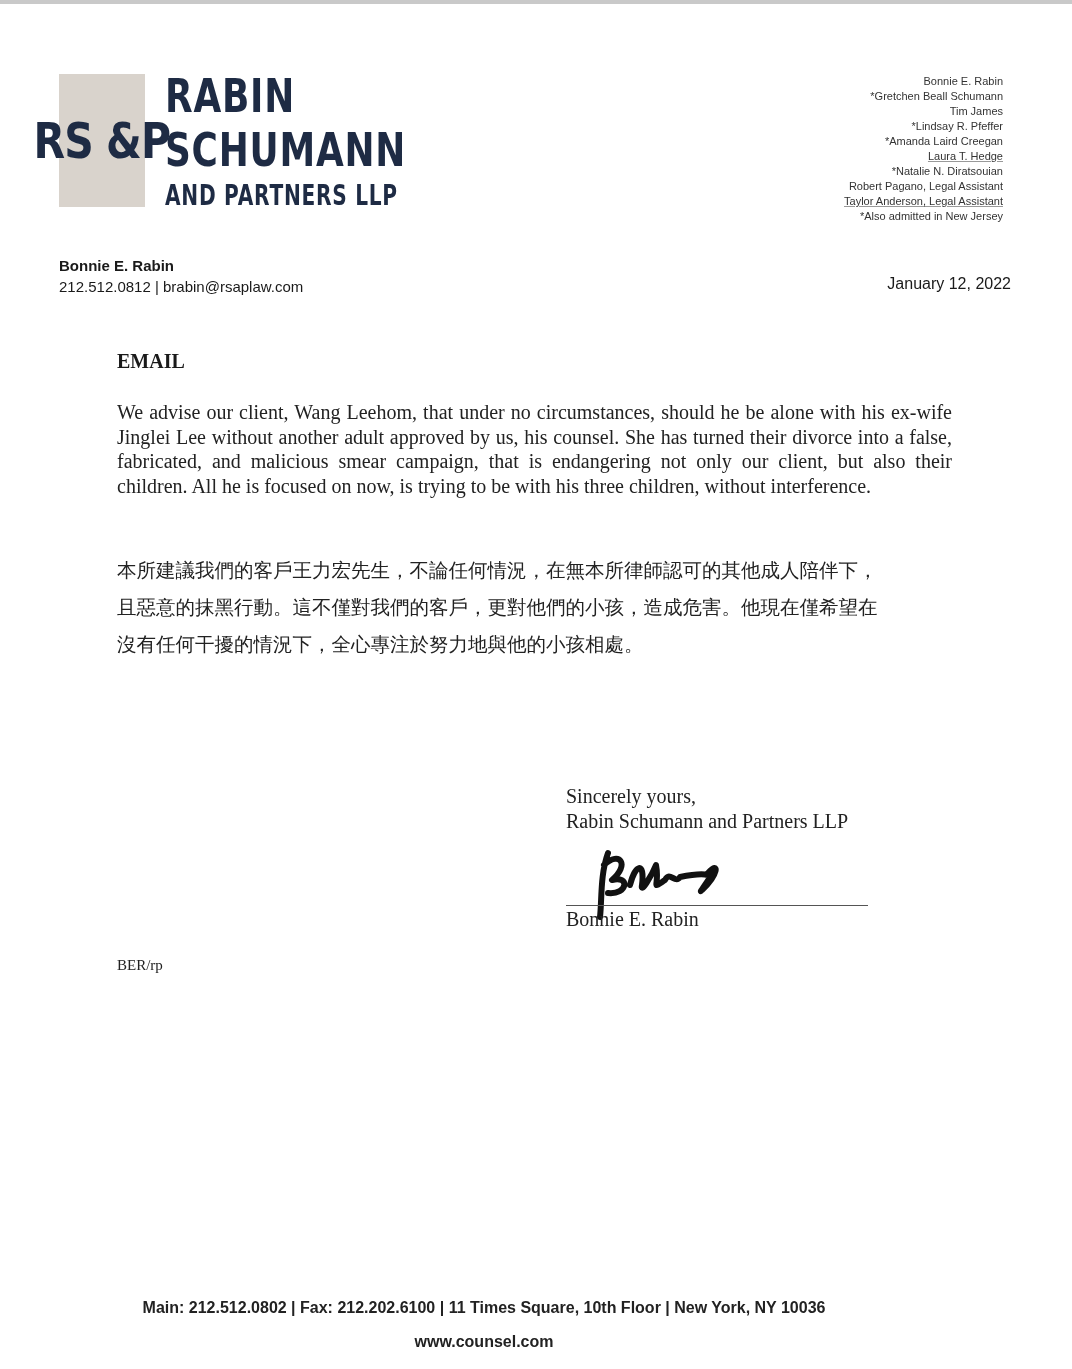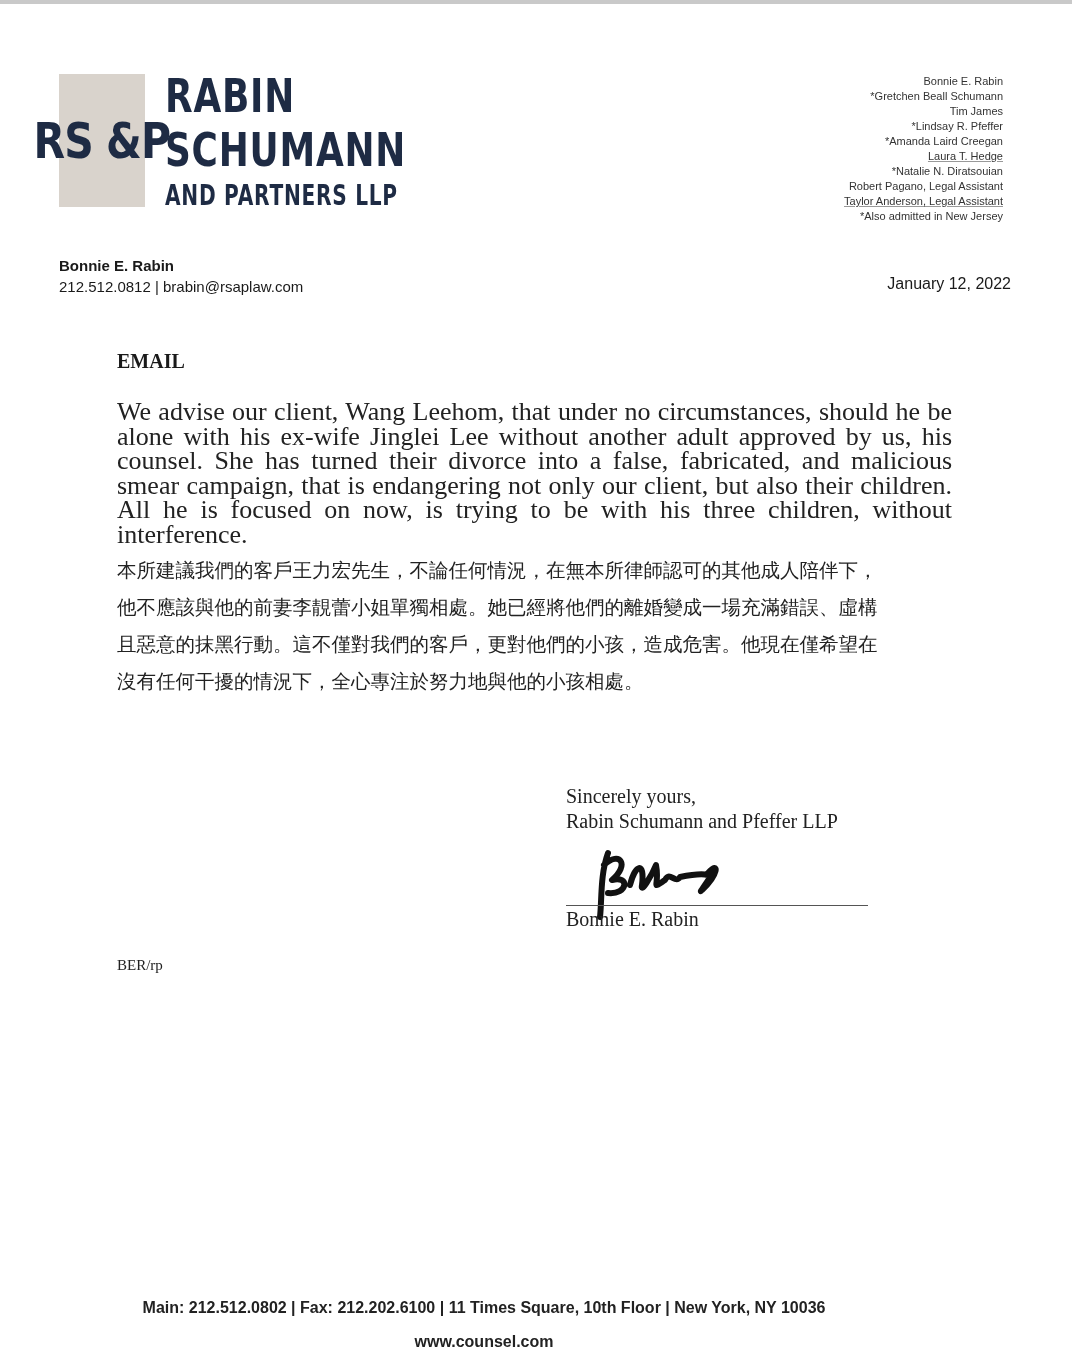--- a/index.html
+++ b/index.html
@@ -29,21 +29,21 @@
   .sender { position: absolute; left: 59px; top: 255px; font-size: 15px; line-height: 21px; }
   .sender .name { font-weight: bold; }
   .date { position: absolute; right: 61px; top: 275px; font-size: 16px; }
 
   .serif { font-family: "Liberation Serif", serif; }
   .email-heading {
     position: absolute; left: 117px; top: 350px; font-size: 20px; font-weight: bold;
     text-decoration-thickness: 2px; text-underline-offset: 3px;
   }
   .para-en {
-    position: absolute; left: 117px; top: 400px; width: 835px; font-size: 26px; line-height: 24.6px;
+    position: absolute; left: 117px; top: 400px; width: 835px; font-size: 20px; line-height: 24.6px;
     text-align: justify; color: #222;
   }
   .para-zh {
     position: absolute; left: 117px; top: 552px; width: 840px; font-size: 19.5px; line-height: 37px;
     color: #222; font-family: "DejaVu Sans", sans-serif;
   }
 
   .closing { position: absolute; left: 566px; top: 784px; font-size: 20px; line-height: 25px; color: #222; }
   .sig-line { position: absolute; left: 566px; top: 905px; width: 302px; height: 1px; background: #555; }
   .signature { position: absolute; left: 590px; top: 845px; width: 140px; height: 75px; }
@@ -89,28 +89,27 @@
 </div>
 
 <div class="date">January 12, 2022</div>
 
 <div class="email-heading serif">EMAIL</div>
 
 <div class="para-en serif">We advise our client, Wang Leehom, that under no circumstances, should he be alone with his ex-wife Jinglei Lee without another adult approved by us, his counsel. She has turned their divorce into a false, fabricated, and malicious smear campaign, that is endangering not only our client, but also their children. All he is focused on now, is trying to be with his three children, without interference.</div>
 
 <div class="para-zh">
   <div>本所建議我們的客戶王力宏先生，不論任何情況，在無本所律師認可的其他成人陪伴下，</div>
-  <div>他不應該與他的前妻李靚蕾小姐單獨相處。她已經將他們的離婚變成一場充滿錯誤、虛構</div>
   <div>且惡意的抹黑行動。這不僅對我們的客戶，更對他們的小孩，造成危害。他現在僅希望在</div>
   <div>沒有任何干擾的情況下，全心專注於努力地與他的小孩相處。</div>
 </div>
 
 <div class="closing serif">
   <div>Sincerely yours,</div>
-  <div>Rabin Schumann and Pfeffer LLP</div>
+  <div>Rabin Schumann and Partners LLP</div>
 </div>
 
 <svg class="signature" viewBox="0 0 140 75">
   <path d="M18 8 C 10 30, 12 55, 10 72 M14 20 C 30 5, 40 20, 22 35 C 40 30, 38 50, 18 48 M40 40 C 45 20, 55 15, 52 40 C 50 50, 62 30, 66 20 C 70 40, 60 45, 75 35 C 80 25, 85 40, 90 32 C 100 30, 110 28, 118 30 M118 28 C 130 15, 128 30, 112 45 C 108 50, 115 40, 125 25" fill="none" stroke="#111" stroke-width="6" stroke-linecap="round" stroke-linejoin="round"></path>
 </svg>
 <div class="sig-line"></div>
 
 <div class="signer serif">Bonnie E. Rabin</div>
 
 <div class="initials serif">BER/rp</div>

